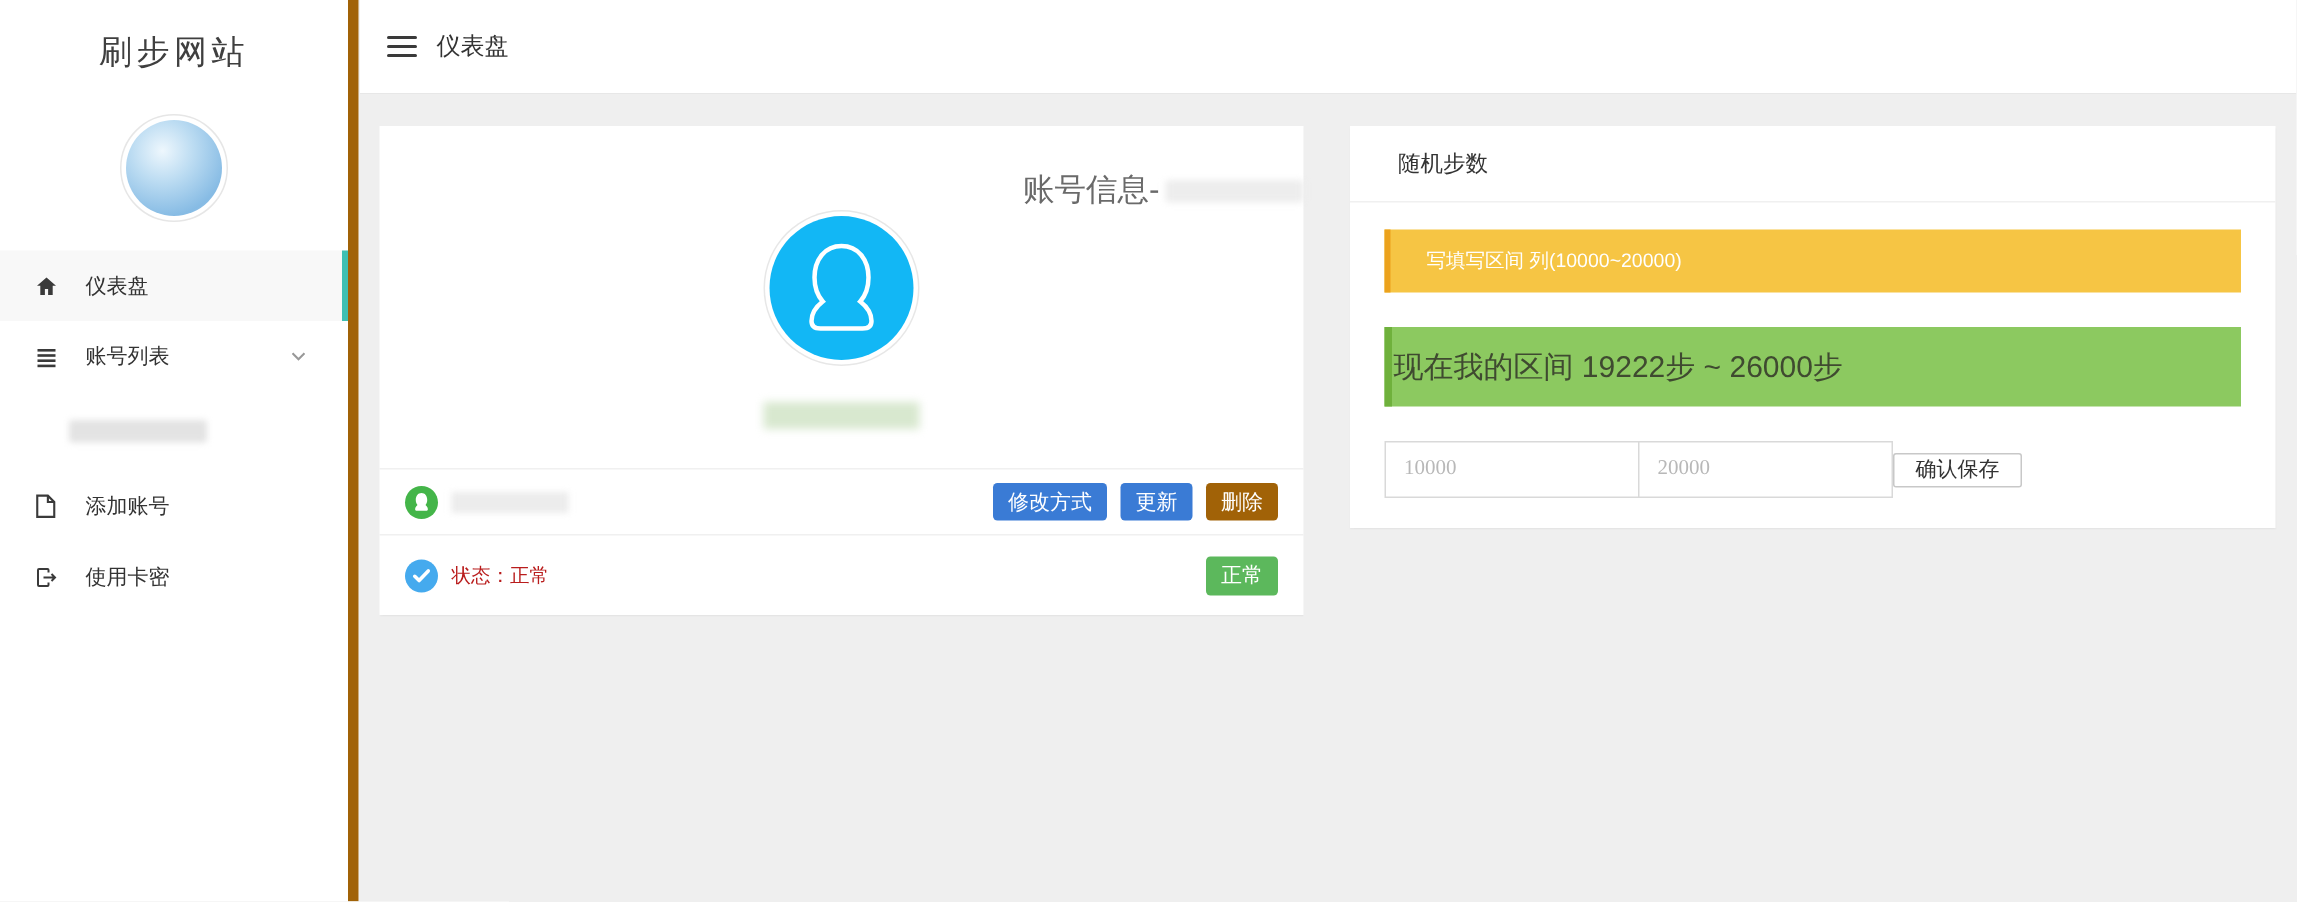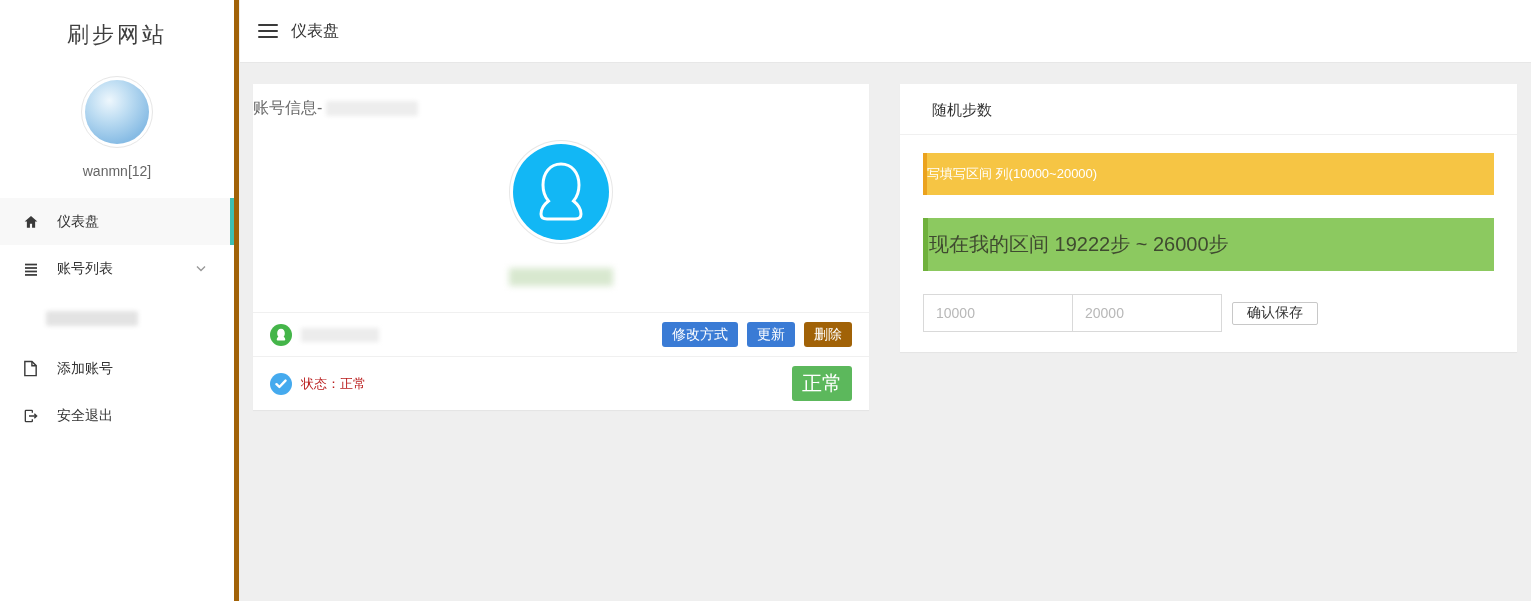--- a/index.html
+++ b/index.html
@@ -1,20 +1,20 @@
 <!DOCTYPE html>
 <html><head>
 <meta charset="utf-8">
 <style>
   * { margin:0; padding:0; box-sizing:border-box; }
   body { font-family:"Liberation Sans", sans-serif; }
   #app { position:relative; width:1531px; height:601px; background:#efefef; overflow:hidden; }
 
   
-  .sidebar { position:absolute; left:0; top:0; width:239px; height:601px; background:#fff; border-right:5px solid #a16207; }
+  .sidebar { position:absolute; left:0; top:0; width:239px; height:601px; background:#fff; border-right:7px solid #a16207; }
   .brand { padding-top:20px; text-align:center; font-size:22px; color:#3f3f3f; letter-spacing:3px; font-weight:500; }
   .avatar-ring { width:72px; height:72px; margin:26px auto 0; border-radius:50%; border:1px solid #e6e6e6; padding:3px; background:#fff; }
   .avatar-img { width:100%; height:100%; border-radius:50%;
     background: radial-gradient(circle at 38% 32%, #eef7fd 0%, #bcdcf2 35%, #86bbe4 75%, #a5cdec 100%); }
   .username { margin-top:15px; text-align:center; font-size:14px; color:#666; }
   .menu { margin-top:19px; }
   .menu-item { position:relative; height:47px; display:flex; align-items:center; padding-left:22px; font-size:14px; color:#333; cursor:pointer; }
   .menu-item .mi-icon { width:17px; height:17px; margin-right:18px; display:flex; align-items:center; justify-content:center; }
   .menu-item.active { background:#f8f8f8; }
   .menu-item.active::after { content:""; position:absolute; right:0; top:0; width:4px; height:100%; background:#3EBFB2; }
@@ -27,61 +27,60 @@
   .hamburger { width:20px; height:14px; display:flex; flex-direction:column; justify-content:space-between; cursor:pointer; }
   .hamburger span { display:block; height:2px; background:#3a3a3a; border-radius:1px; }
   .header-title { margin-left:13px; font-size:16px; color:#333; }
 
   
   .card { position:absolute; background:#fff; box-shadow:0 1px 1px rgba(0,0,0,.04); }
   .card-account { left:253px; top:84px; width:616px; height:326px; }
   .card-steps   { left:900px; top:84px; width:617px; height:268px; }
 
   
-  .acc-title { position:absolute; top:14px; left:0; width:100%; text-align:left; font-size:16px; color:#6a6a6a; }
+  .acc-title { position:absolute; top:28px; left:0; width:100%; text-align:right; font-size:21px; color:#6a6a6a; }
   .acc-title .redact { display:inline-block; width:92px; height:15px; background:#ededed; vertical-align:middle; margin-left:4px; }
   .qq-avatar { position:absolute; left:50%; top:60px; transform:translateX(-50%); width:96px; height:96px; border-radius:50%;
     background:#12B7F5; box-shadow:0 0 0 3px #fff, 0 0 0 4px #e7e7e7; display:flex; align-items:center; justify-content:center; }
   .redacted-name { position:absolute; left:50%; top:184px; transform:translateX(-50%); width:104px; height:18px; background:#d8e8cf; filter:blur(3px); }
   .acc-row { position:absolute; left:0; right:0; border-top:1px solid #f0f0f0; display:flex; align-items:center; padding:0 17px; }
   .acc-row1 { top:228px; height:44px; }
   .acc-row2 { top:272px; height:54px; }
   .qq-small { width:22px; height:22px; border-radius:50%; background:#44B549; display:flex; align-items:center; justify-content:center; flex:none; }
   .check-ico { width:22px; height:22px; border-radius:50%; background:#45AAEE; display:flex; align-items:center; justify-content:center; flex:none; }
   .redact-line { width:78px; height:14px; background:#ececec; filter:blur(2px); margin-left:9px; }
   .spacer { flex:1; }
   .btn { border:none; border-radius:3px; color:#fff; font-size:14px; height:25px; padding:0 10px; margin-left:9px; cursor:pointer; font-family:inherit; }
   .btn-blue { background:#3A7BD5; }
   .btn-red  { background:#a16207; }
   .status-label { margin-left:9px; font-size:13px; color:#b91c1c; }
-  .badge-ok { background:#5CB85C; color:#fff; font-size:20px; border-radius:3px; padding:4px 10px; }
+  .badge-ok { background:#5CB85C; color:#fff; font-size:14px; border-radius:3px; padding:4px 10px; }
 
   
   .panel-title { height:51px; line-height:51px; padding-left:32px; font-size:15px; color:#333; border-bottom:1px solid #f0f0f0; }
-  .alert-warning { margin:18px 23px 0; background:#F6C544; border-left:4px solid #EBA21D; color:#fff; font-size:13px; padding:12px 0; }
+  .alert-warning { margin:18px 23px 0; background:#F6C544; border-left:4px solid #EBA21D; color:#fff; font-size:13px; padding:12px 24px; }
   .alert-info { margin:23px 23px 0; background:#8CC960; border-left:5px solid #6FB13C; color:#3F4A30; font-size:20px; padding:13px 1px; }
   .steps-form { margin:23px 23px 0; display:flex; align-items:center; }
-  .steps-form input { width:150px; height:38px; border:1px solid #d9d9d9; padding:0 12px; font-size:14px; color:#333; outline:none; background:#fff; font-family:Liberation Sans, sans-serif; }
+  .steps-form input { width:170px; height:38px; border:1px solid #d9d9d9; padding:0 12px; font-size:14px; color:#333; outline:none; background:#fff; font-family:Liberation Serif, serif; }
   .steps-form input + input { margin-left:-1px; }
   .steps-form input::placeholder { color:#b8b8b8; }
-  .btn-save { margin-left:10px; height:23px; padding:0 14px; background:#fff; border:1px solid #c8c8c8; border-radius:2px; font-size:14px; color:#333; cursor:pointer; font-family:inherit; }
+  .btn-save { margin-left:0; height:23px; padding:0 14px; background:#fff; border:1px solid #c8c8c8; border-radius:2px; font-size:14px; color:#333; cursor:pointer; font-family:inherit; }
 
   svg { display:block; }
 </style>
 </head>
 <body>
 
 <div id="app">
 
   <aside class="sidebar">
     <div class="brand">刷步网站</div>
     <div class="avatar-ring">
       <div class="avatar-img"></div>
     </div>
-    <div class="username">wanmn[12]</div>
 
     <nav class="menu">
       <div class="menu-item active">
         <span class="mi-icon">
           <svg width="16" height="16" viewBox="0 0 24 24">
               <path d="M12 3 L21.5 11.2 H18.2 V20.5 H13.6 V14.6 H10.4 V20.5 H5.8 V11.2 H2.5 Z" fill="#3a3a3a"></path>
             </svg>
         </span>
         <span>仪表盘</span>
       </div>
@@ -119,21 +118,21 @@
       </div>
 
 
       <div class="menu-item">
         <span class="mi-icon">
           <svg width="16" height="16" viewBox="0 0 24 24" fill="none" stroke="#3a3a3a" stroke-width="2">
               <path d="M14 7 V4.5 a1 1 0 0 0 -1 -1 H4.5 a1 1 0 0 0 -1 1 v15 a1 1 0 0 0 1 1 H13 a1 1 0 0 0 1 -1 V17"></path>
               <path d="M9 12 H20.5 M17 8.5 L20.5 12 L17 15.5"></path>
             </svg>
         </span>
-        <span>安全退出</span>
+        <span>使用卡密</span>
       </div>
     </nav>
   </aside>
 
   <header class="header">
     <div class="hamburger">
         <span></span>
         <span></span>
         <span></span>
       </div>

